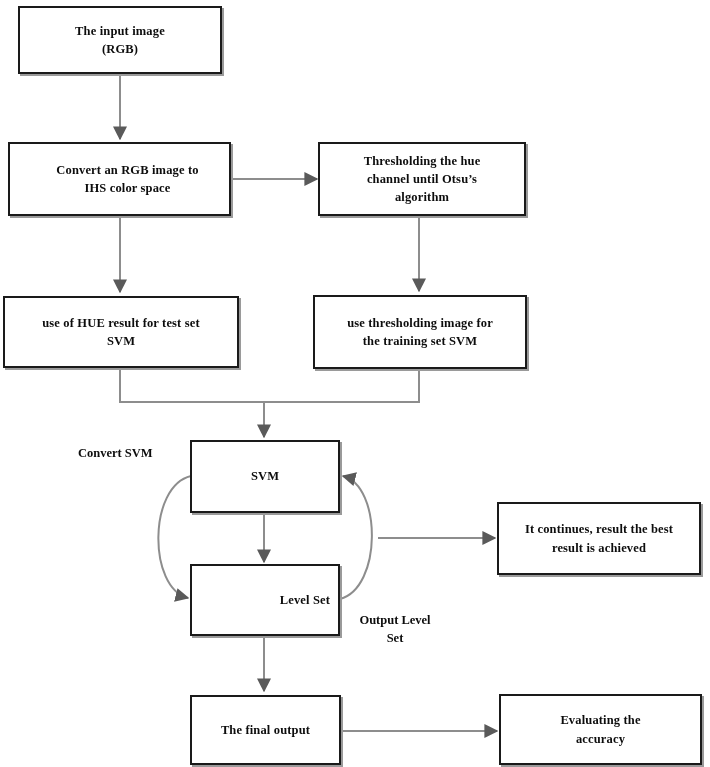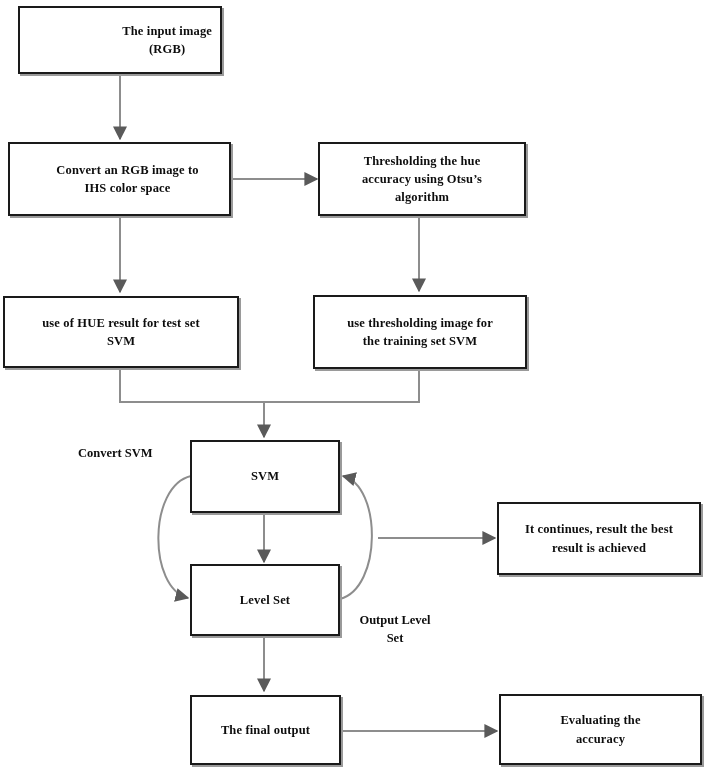--- a/index.html
+++ b/index.html
@@ -92,51 +92,51 @@
       <path d="M 340 599 C 382 588, 382 486, 343 476" marker-end="url(#arrow)"></path>
 
       <path d="M 378 538 L 495 538" marker-end="url(#arrow)"></path>
 
       <path d="M 264 636 L 264 691" marker-end="url(#arrow)"></path>
 
       <path d="M 341 731 L 497 731" marker-end="url(#arrow)"></path>
     </g>
   </svg>
 
-  <div class="node" style="left:18px; top:6px; width:204px; height:68px;justify-content:flex-end;">
+  <div class="node" style="left:18px; top:6px; width:204px; height:68px;">
     <span class="label" style="white-space:pre-line;">The input image
 (RGB)</span>
   </div>
 
   <div class="node" style="left:8px; top:142px; width:223px; height:74px;padding-left:16px;">
     <span class="label" style="white-space:pre-line;">Convert an RGB image to
 IHS color space</span>
   </div>
 
   <div class="node" style="left:318px; top:142px; width:208px; height:74px;">
     <span class="label" style="white-space:pre-line;">Thresholding the hue
-accuracy using Otsu’s
+channel until Otsu’s
 algorithm</span>
   </div>
 
   <div class="node" style="left:3px; top:296px; width:236px; height:72px;">
     <span class="label" style="white-space:pre-line;">use of HUE result for test set
 SVM</span>
   </div>
 
   <div class="node" style="left:313px; top:295px; width:214px; height:74px;">
     <span class="label" style="white-space:pre-line;">use thresholding image for
 the training set SVM</span>
   </div>
 
   <div class="node" style="left:190px; top:440px; width:150px; height:73px;">
     <span class="label" style="white-space:pre-line;">SVM</span>
   </div>
 
-  <div class="node" style="left:190px; top:564px; width:150px; height:72px;">
+  <div class="node" style="left:190px; top:564px; width:150px; height:72px;justify-content:flex-end;">
     <span class="label" style="white-space:pre-line;">Level Set</span>
   </div>
 
   <div class="node" style="left:497px; top:502px; width:204px; height:73px;">
     <span class="label" style="white-space:pre-line;">It continues, result the best
 result is achieved</span>
   </div>
 
   <div class="node" style="left:190px; top:695px; width:151px; height:70px;">
     <span class="label" style="white-space:pre-line;">The final output</span>

